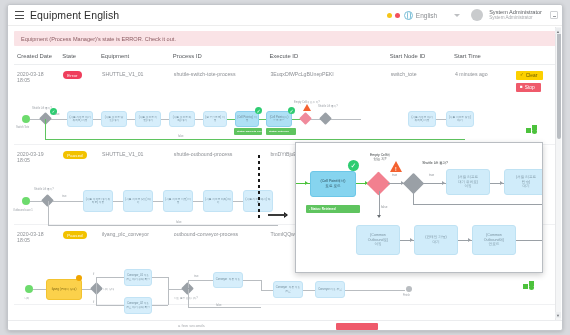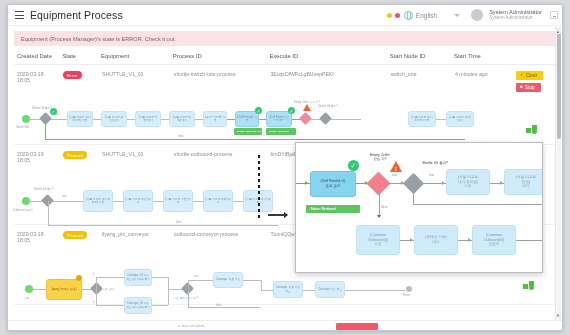--- a/index.html
+++ b/index.html
@@ -250,21 +250,21 @@
 <body>
 
 <div class="app">
 
   <div class="topbar">
     <div class="hamburger">
         <i></i>
         <i></i>
         <i></i>
       </div>
-    <div class="app-title">Equipment Process</div>
+    <div class="app-title">Equipment English</div>
     <div class="topbar-right">
       <span class="dot dot-y"></span>
       <span class="dot dot-r"></span>
       <span class="globe"></span>
       <span class="lang">English</span>
       <span class="caret"></span>
       <span class="avatar"></span>
       <span class="user-block">
         <span class="user-name">System Administrator</span>
         <span class="user-role">System Administrator</span>

